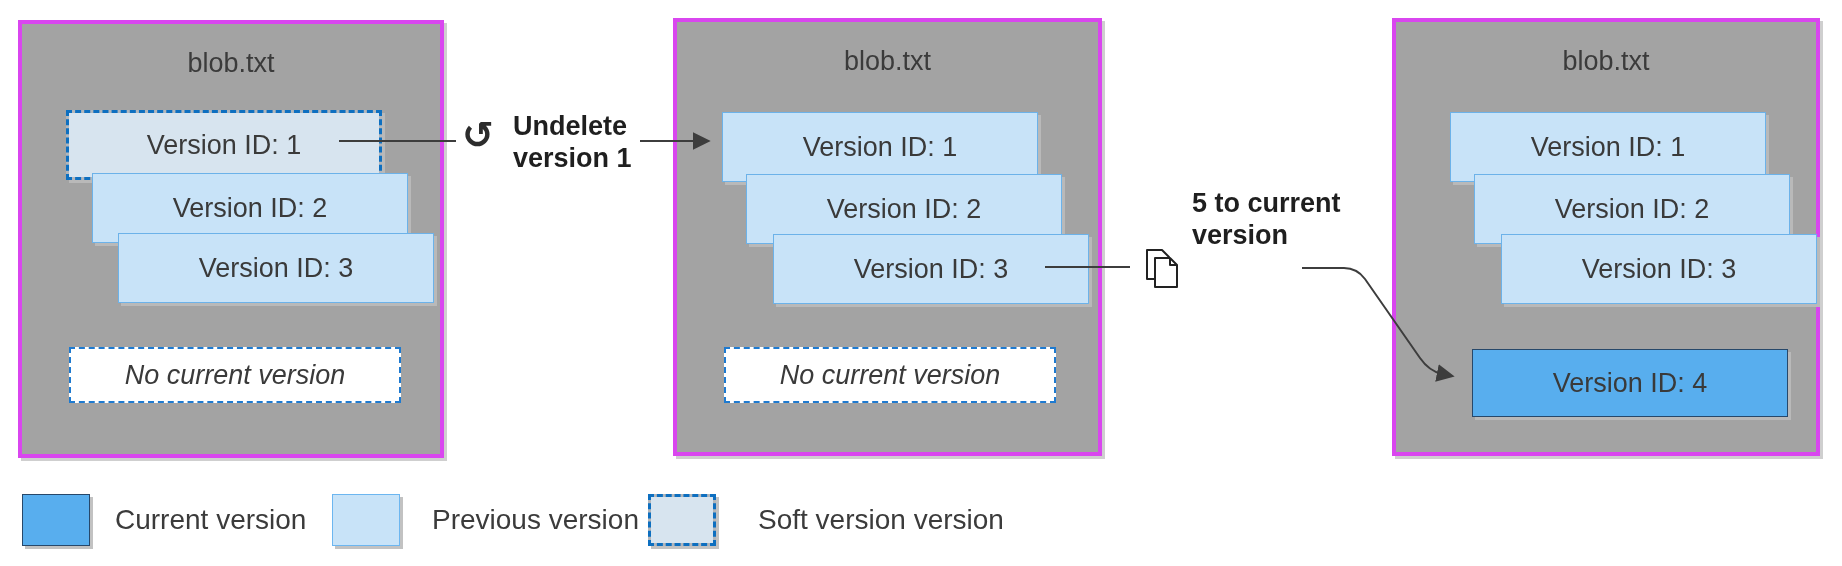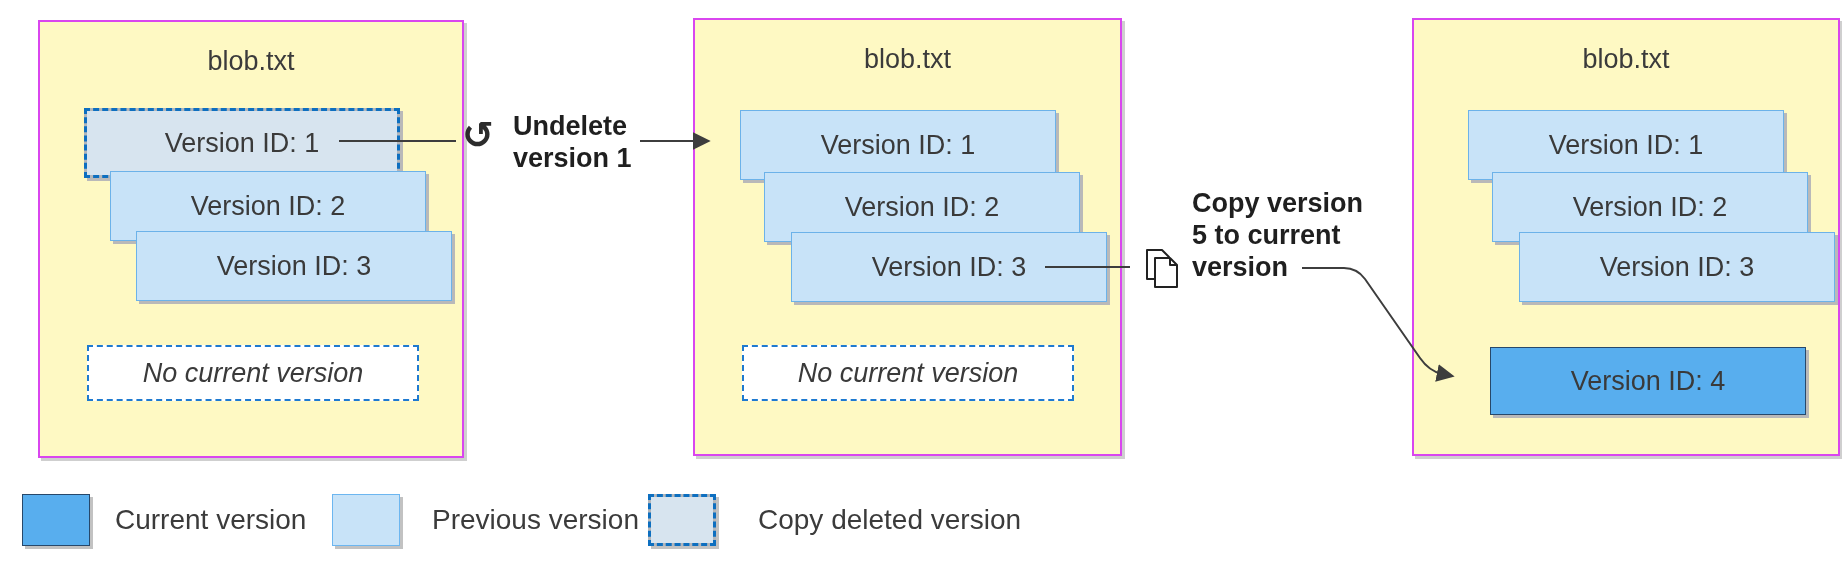--- a/index.html
+++ b/index.html
@@ -1,22 +1,22 @@
 <!DOCTYPE html>
 <html><head>
 <meta charset="utf-8">
 <style>
   html,body{margin:0;padding:0;background:#ffffff;}
   .page{
     position:relative;width:1842px;height:566px;background:#ffffff;overflow:hidden;
     font-family:"Liberation Sans","DejaVu Sans",sans-serif;color:#3b3b3b;
   }
   .panel{
-    position:absolute;background:#fef9c3;border:2px solid #d946ef;
-    box-shadow:3px 3px 0 #cfcfcf;box-sizing:border-box;margin-left:20px;
+    position:absolute;background:#a3a3a3;border:4px solid #d946ef;
+    box-shadow:3px 3px 0 #cfcfcf;box-sizing:border-box;
   }
   .panel-title{
     position:absolute;top:24px;left:0;right:0;text-align:center;
     font-size:27px;color:#3b3b3b;
   }
   .vbox{
     position:absolute;width:316px;height:70px;box-sizing:border-box;
     display:flex;align-items:center;justify-content:center;
     font-size:27px;color:#3a3a3a;box-shadow:3px 3px 0 #b9b9b9;
   }
@@ -103,29 +103,28 @@
     </g>
   </svg>
 
   <span class="undo-glyph">↺</span>
   <div class="action-label" style="left:513px;top:110px;width:150px">
     <div>Undelete</div>
     <div>version 1</div>
   </div>
 
   <div class="action-label" style="left:1192px;top:187px;width:180px">
-    <div>Copy version</div>
     <div>5 to current</div>
     <div>version</div>
   </div>
 
   <div>
     <span class="legend-swatch sw-curr" style="left:22px;top:494px"></span>
     <span class="legend-label" style="left:115px;top:494px">Current version</span>
 
     <span class="legend-swatch sw-prev" style="left:332px;top:494px"></span>
     <span class="legend-label" style="left:432px;top:494px">Previous version</span>
 
     <span class="legend-swatch sw-soft" style="left:648px;top:494px"></span>
-    <span class="legend-label" style="left:758px;top:494px">Copy deleted version</span>
+    <span class="legend-label" style="left:758px;top:494px">Soft version version</span>
   </div>
 
 </div>
 
 </body></html>

